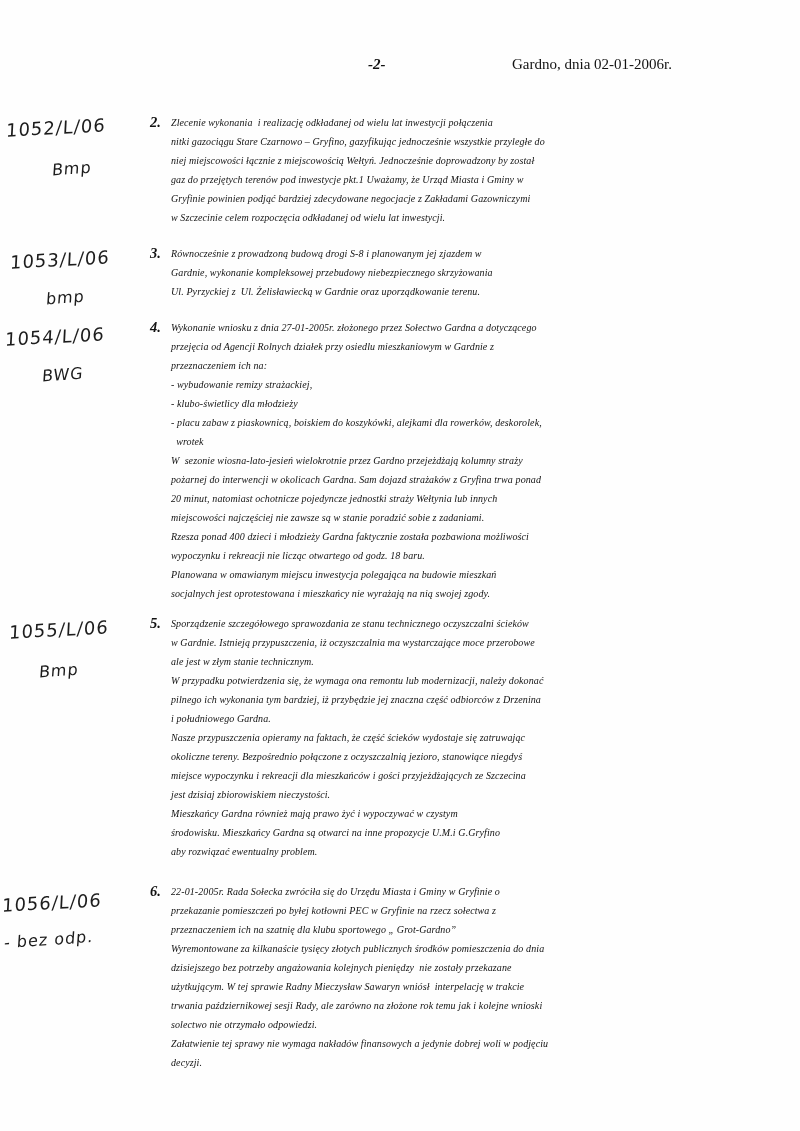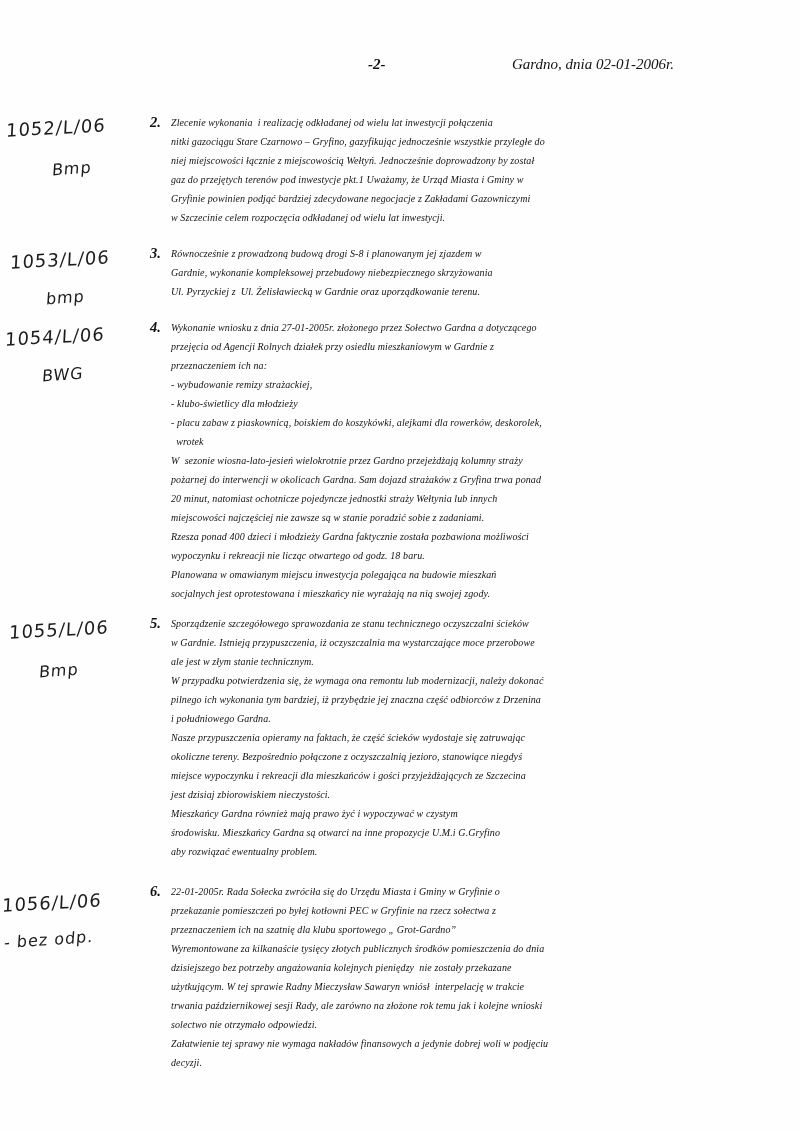--- a/index.html
+++ b/index.html
@@ -14,21 +14,21 @@
     position:relative;width:800px;height:1131px;
     background:#fefefe;
   }
   
   .pagenum{
     position:absolute;left:368px;top:56px;
     font-style:italic;font-weight:700;font-size:15px;
   }
   .dateline{
     position:absolute;left:512px;top:56px;
-    font-style:italic;font-size:15px;
+    font-size:15px;
   }
   
   .item{
     position:absolute;left:150px;width:648px;
     display:flex;align-items:flex-start;
   }
   .num{
     flex:none;width:21px;
     font-style:italic;font-weight:700;font-size:14.5px;line-height:19px;
   }

